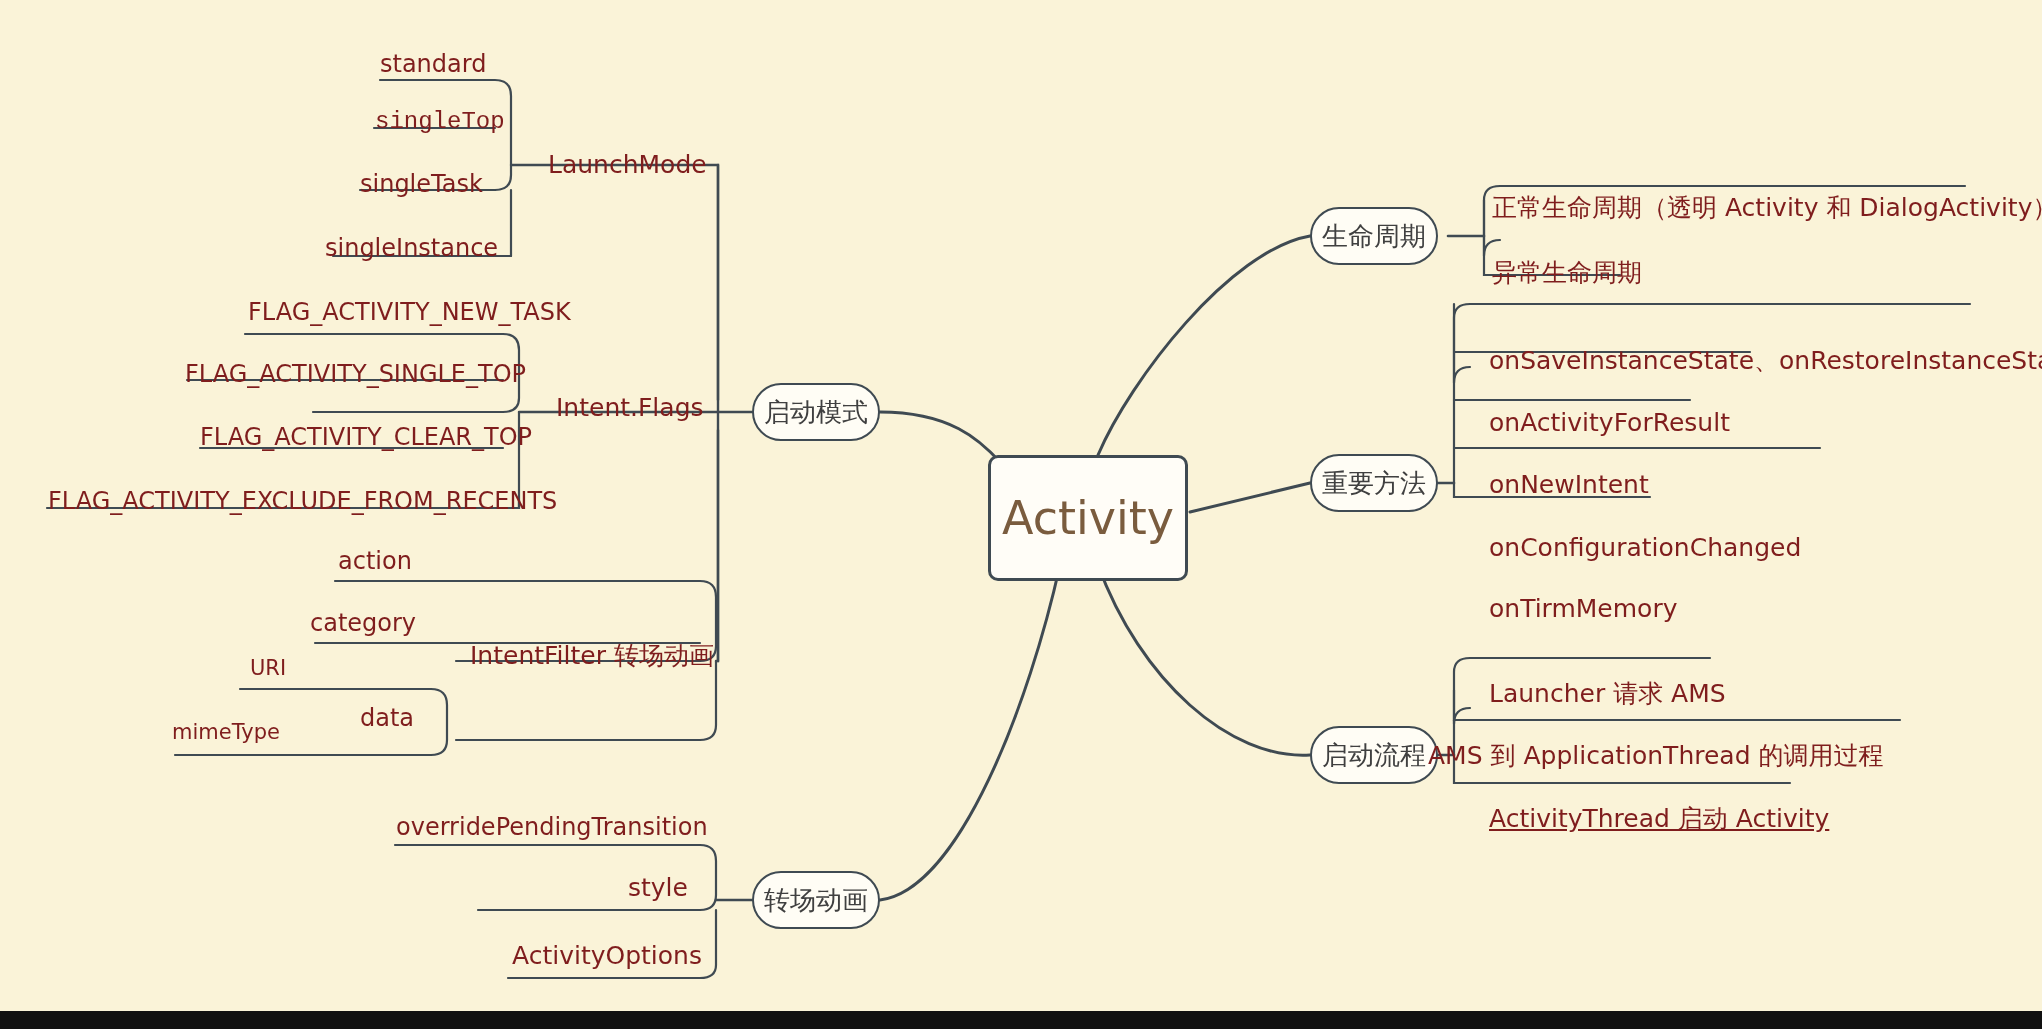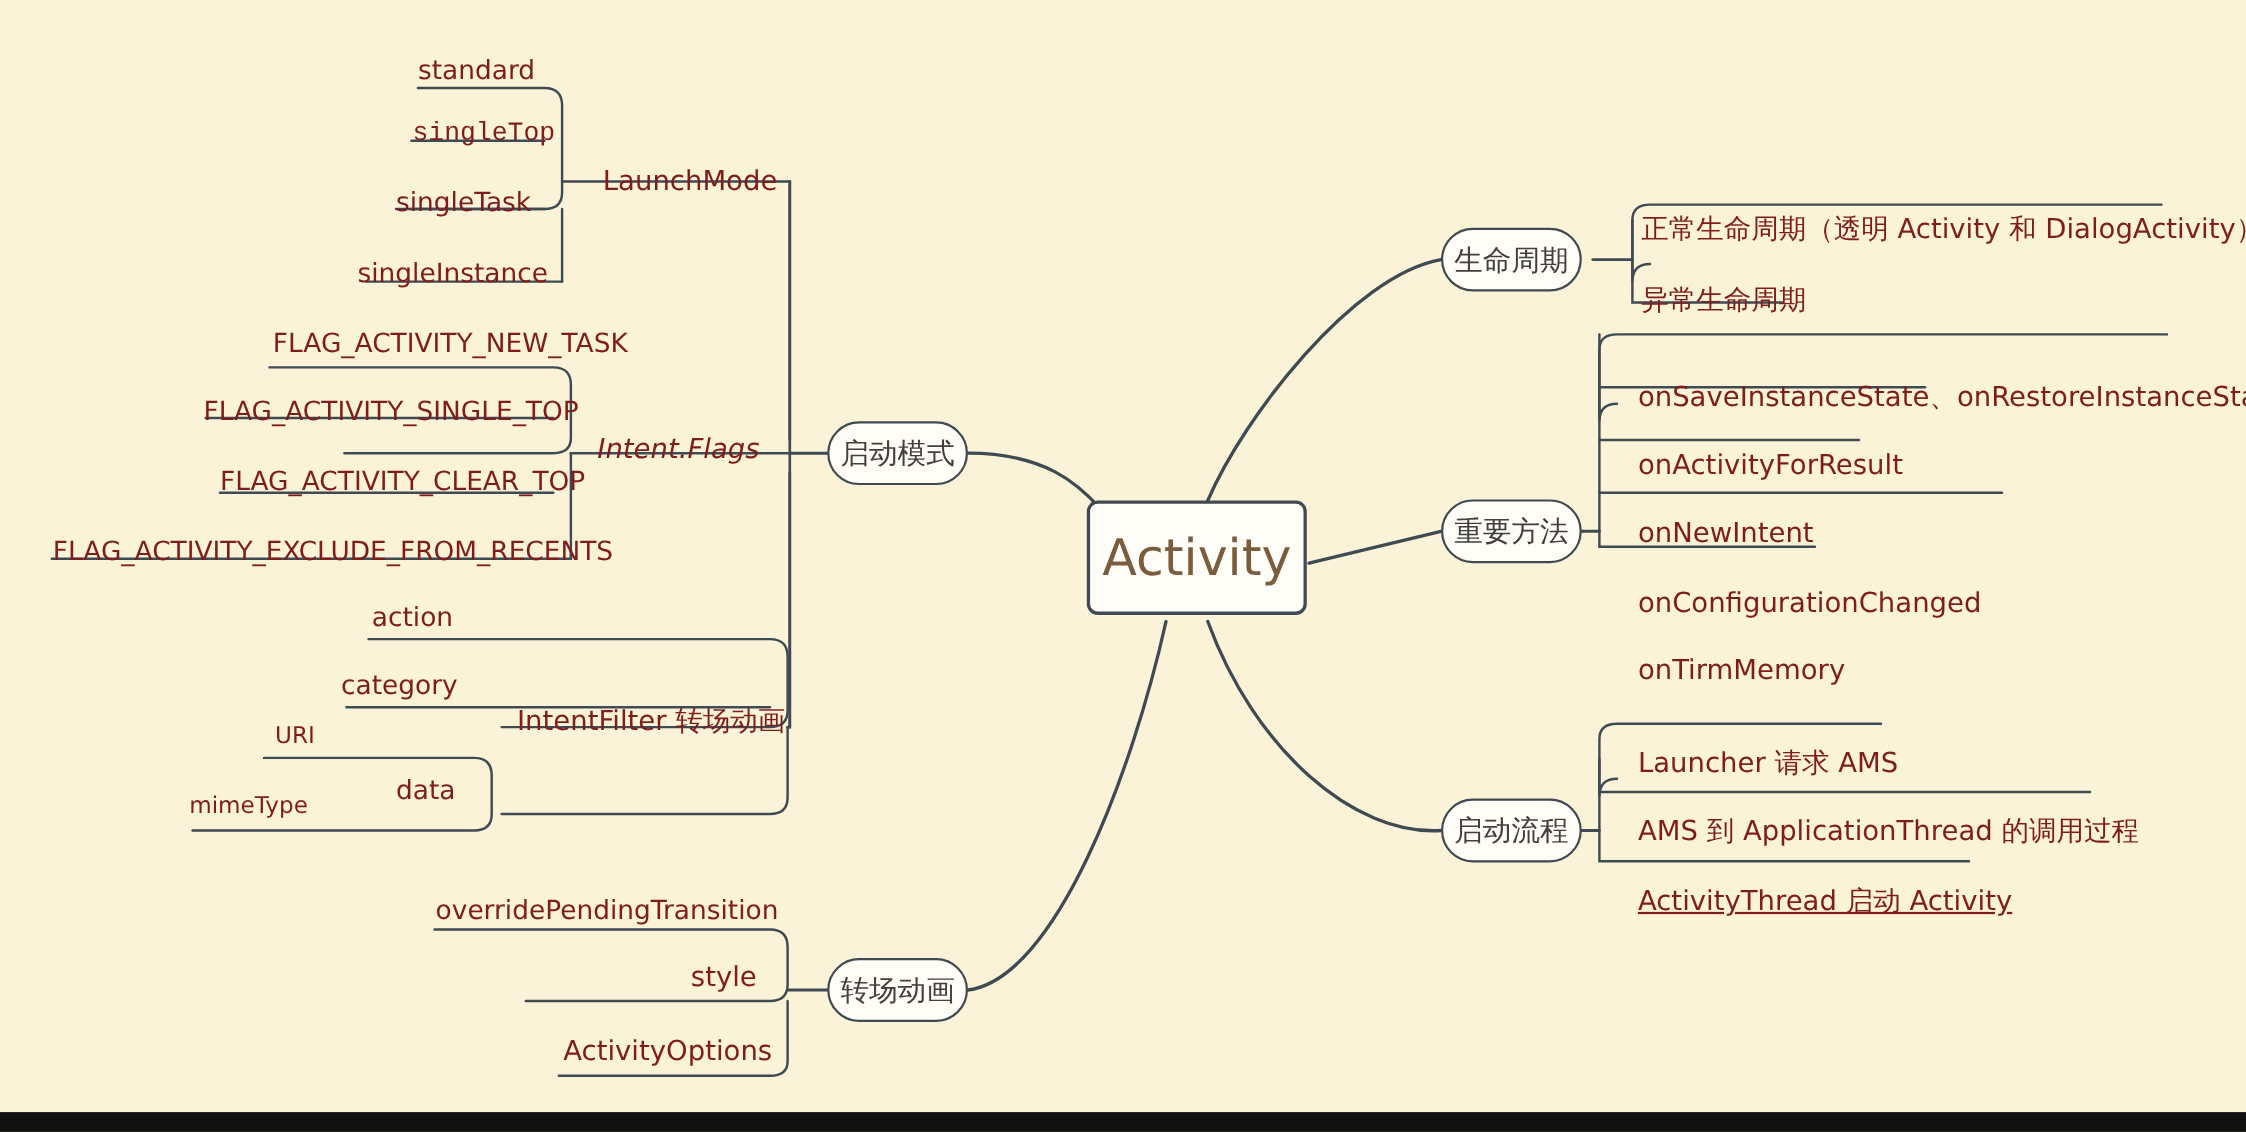--- a/index.html
+++ b/index.html
@@ -121,21 +121,21 @@
       <path d="M 1190 512 L 1310 483" stroke-width="3"></path>
 
       <path d="M 1470 708 Q 1454 708 1454 724 L 1454 672 Q 1454 658 1470 658 L 1710 658"></path>
       <path d="M 1454 690 L 1454 720 L 1900 720"></path>
       <path d="M 1454 720 L 1454 783 L 1790 783"></path>
       <path d="M 1418 755 L 1454 755" stroke-width="2.6"></path>
       <path d="M 1098 565 C 1140 680, 1230 760, 1310 755" stroke-width="3"></path>
     </g>
   </svg>
 
-  <div class="root-node" style="left:988px; top:455px; width:200px; height:104px;">
+  <div class="root-node" style="left:988px; top:455px; width:200px; height:126px;">
     <span>Activity</span>
   </div>
 
   <div class="lvl1" style="left:752px; top:383px; width:128px; height:58px;">
     <span>启动模式</span>
   </div>
 
   <div class="lvl1" style="left:752px; top:871px; width:128px; height:58px;">
     <span>转场动画</span>
   </div>
@@ -161,21 +161,21 @@
   <div class="node-label lvl3" style="left:375px; top:110px;font-family:Liberation Mono, monospace;">
     <span>singleTop</span>
   </div>
   <div class="node-label lvl3" style="left:360px; top:172px;">
     <span>singleTask</span>
   </div>
   <div class="node-label lvl3" style="left:325px; top:236px;">
     <span>singleInstance</span>
   </div>
 
-  <div class="node-label lvl2" style="left:543px; top:395px;font-style:italic;">
+  <div class="node-label lvl2" style="left:556px; top:395px;">
     <span>Intent.Flags</span>
   </div>
   <div class="node-label lvl3" style="left:248px; top:300px;">
     <span>FLAG_ACTIVITY_NEW_TASK</span>
   </div>
   <div class="node-label lvl3" style="left:185px; top:362px;">
     <span>FLAG_ACTIVITY_SINGLE_TOP</span>
   </div>
   <div class="node-label lvl3" style="left:200px; top:425px;">
     <span>FLAG_ACTIVITY_CLEAR_TOP</span>
@@ -232,20 +232,20 @@
   <div class="node-label lvl2" style="left:1489px; top:535px;">
     <span>onConfigurationChanged</span>
   </div>
   <div class="node-label lvl2" style="left:1489px; top:596px;">
     <span>onTirmMemory</span>
   </div>
 
   <div class="node-label lvl2" style="left:1489px; top:681px;">
     <span>Launcher 请求 AMS</span>
   </div>
-  <div class="node-label lvl2" style="left:1489px; top:743px;">
+  <div class="node-label lvl2" style="left:1428px; top:743px;">
     <span>AMS 到 ApplicationThread 的调用过程</span>
   </div>
   <div class="node-label lvl2" style="left:1489px; top:806px;text-decoration:underline;">
     <span>ActivityThread 启动 Activity</span>
   </div>
 
 </div>
 
 </body></html>

